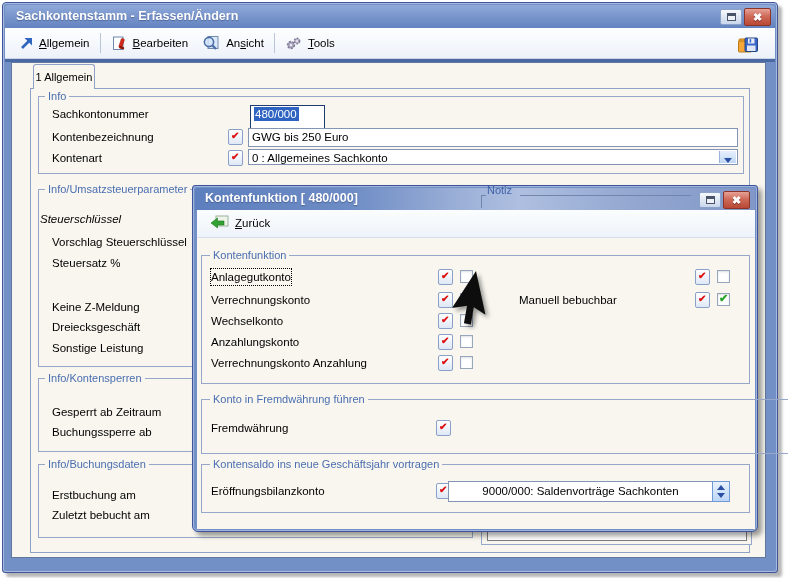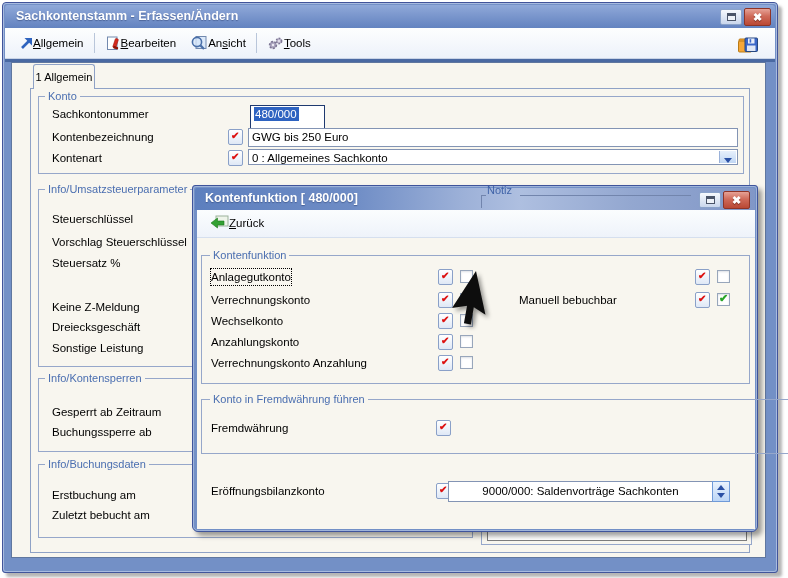--- a/index.html
+++ b/index.html
@@ -27,21 +27,21 @@
   .btn-close{width:27px;height:18px;top:3px;
     background:linear-gradient(#e6a296,#cf6a59 45%,#b94835);border:1px solid #8e3427;
     color:#fff;font-weight:bold;font-size:11px;text-align:center;line-height:16px;
     text-shadow:0 1px 1px rgba(80,10,0,.6);}
 
   
   .toolbar{position:absolute;left:2px;top:25px;right:2px;height:31px;
     background:linear-gradient(#fdfefe,#edf2fa);border-bottom:1px solid #c9d4e6;
     display:flex;align-items:center;padding-left:8px;}
   .tb-strip{position:absolute;left:2px;top:56px;right:2px;height:3px;background:#4a69a2;}
-  .tb-item{display:flex;align-items:center;gap:0;padding:3px 7px;white-space:nowrap;}
+  .tb-item{display:flex;align-items:center;gap:6px;padding:3px 7px;white-space:nowrap;}
   .tb-sep{width:1px;height:20px;background:#b9c6da;margin:0 3px;}
   .u u{text-decoration:underline;}
 
   
   .win-content{position:absolute;left:8px;top:59px;right:11px;bottom:14px;
     background:#f8f6ef;border:1px solid #60779f;}
   .tab{position:absolute;left:33px;top:64px;width:62px;height:25px;
     background:#f8f6ef;border:1px solid #8fa2c6;border-bottom:none;
     border-radius:3px 3px 0 0;text-align:center;line-height:24px;font-size:11px;z-index:2;}
   .tabpage{position:absolute;left:30px;top:88px;width:720px;height:465px;
@@ -194,40 +194,40 @@
       </span>
     </div>
 
     <div class="win-content"></div>
   </div>
 
   <div class="tab">1 Allgemein</div>
   <div class="tabpage"></div>
 
   <div class="grp" style="left:38px;top:96px;width:706px;height:78px;">
-    <span class="lg">Konto</span>
+    <span class="lg">Info</span>
   </div>
   <div class="lbl" style="left:52px;top:106px;">Sachkontonummer</div>
   <div class="tf focus" style="left:250px;top:105px;width:75px;height:36px;"><span class="sel">480/000</span></div>
 
   <div class="lbl" style="left:52px;top:129px;">Kontenbezeichnung</div>
   <div class="redcheck" style="left:228px;top:129px;"></div>
   <div class="tf" style="left:248px;top:128px;width:490px;height:19px;">GWG bis 250 Euro</div>
 
   <div class="lbl" style="left:52px;top:150px;">Kontenart</div>
   <div class="redcheck" style="left:228px;top:150px;"></div>
   <div class="tf" style="left:248px;top:149px;width:490px;height:16px;">
     <span>0 : Allgemeines Sachkonto</span>
     <div class="combo-btn"></div>
   </div>
 
   <div class="grp" style="left:38px;top:189px;width:435px;height:178px;">
     <span class="lg">Info/Umsatzsteuerparameter</span>
   </div>
-  <div class="lbl" style="left:52px;top:211px;">Steuerschlüssel</div>
+  <div class="lbl" style="left:40px;top:211px;font-style:italic;">Steuerschlüssel</div>
   <div class="lbl" style="left:52px;top:234px;">Vorschlag Steuerschlüssel</div>
   <div class="lbl" style="left:52px;top:255px;">Steuersatz %</div>
   <div class="lbl" style="left:52px;top:299px;">Keine Z-Meldung</div>
   <div class="lbl" style="left:52px;top:319px;">Dreiecksgeschäft</div>
   <div class="lbl" style="left:52px;top:340px;">Sonstige Leistung</div>
 
   <div class="grp" style="left:38px;top:378px;width:435px;height:74px;">
     <span class="lg">Info/Kontensperren</span>
   </div>
   <div class="lbl" style="left:52px;top:404px;">Gesperrt ab Zeitraum</div>
@@ -295,20 +295,23 @@
       <div class="lbl" style="left:322px;top:82px;">Manuell bebuchbar</div>
       <div class="redcheck" style="left:498px;top:82px;"></div>
       <div class="cb checked" style="left:520px;top:83px;"></div>
 
       <div class="d-grp" style="left:4px;top:189px;width:637px;height:55px;">
         <span class="lg">Konto in Fremdwährung führen</span>
       </div>
       <div class="lbl" style="left:14px;top:210px;">Fremdwährung</div>
       <div class="redcheck" style="left:239px;top:210px;"></div>
 
+      <div class="d-grp" style="left:4px;top:254px;width:549px;height:49px;">
+        <span class="lg">Kontensaldo ins neue Geschäftsjahr vortragen</span>
+      </div>
       <div class="lbl" style="left:14px;top:273px;">Eröffnungsbilanzkonto</div>
       <div class="redcheck" style="left:239px;top:273px;"></div>
       <div class="fieldwrap" style="left:251px;top:271px;width:282px;">
         <div class="fw-text" style="text-align:center;">9000/000: Saldenvorträge Sachkonten</div>
         <div class="spin"></div>
       </div>
     </div>
   </div>
 
   <div id="notiz-overlay">

